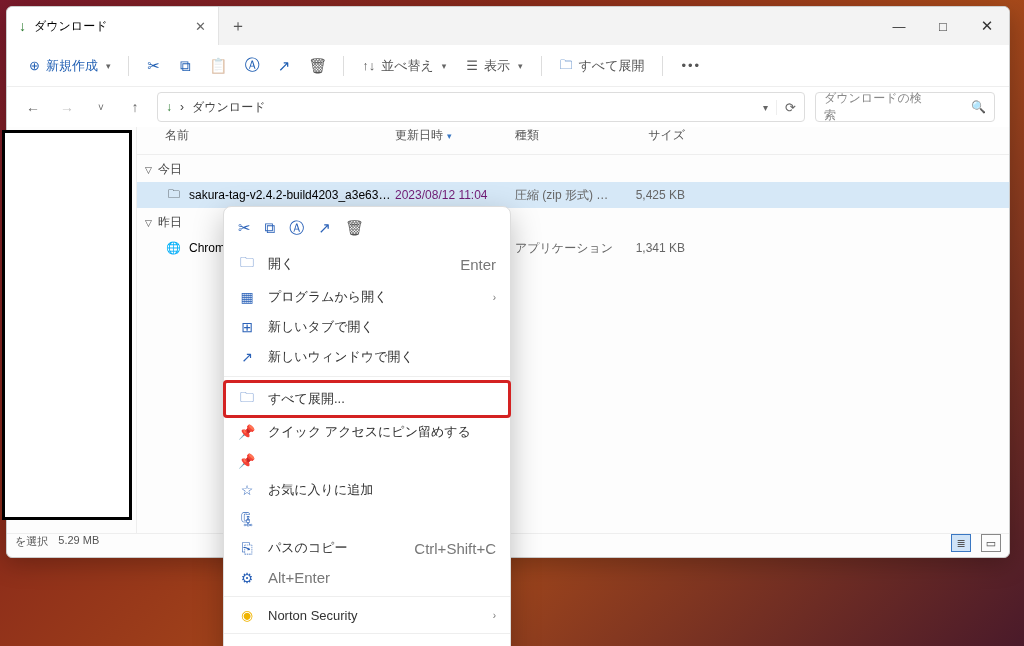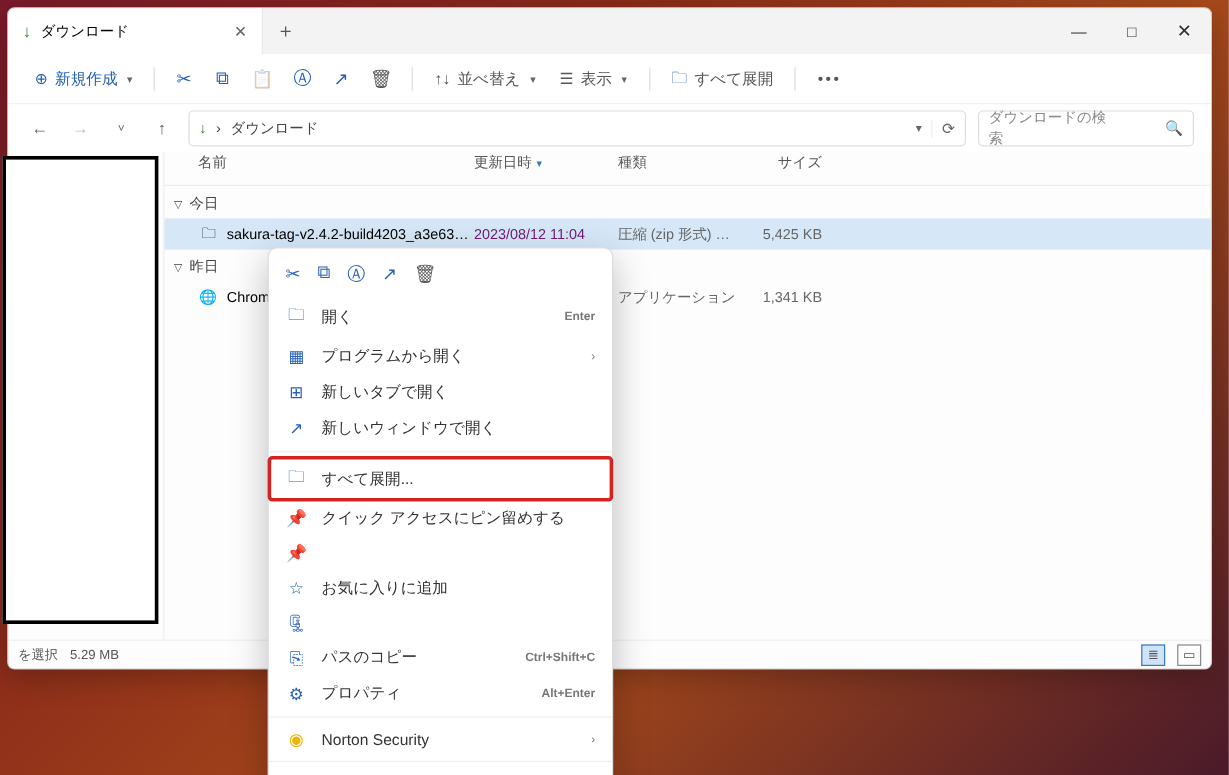--- a/index.html
+++ b/index.html
@@ -42,31 +42,31 @@
   .grp { display:flex; align-items:center; gap:6px; padding:6px 8px 4px 8px; color:#444;}
   .grp .tw { font-size:9px;}
   .row { height:26px; display:flex; align-items:center; padding-left:28px;}
   .row.sel { background:#d6e8f7;}
   .row .ic { width:18px; text-align:center; margin-right:6px;}
   .row .nm{width:206px; white-space:nowrap; overflow:hidden; text-overflow:ellipsis;}
   .row .dt{width:120px; color:#701a75;}
   .row .tp{width:100px; color:#666; white-space:nowrap; overflow:hidden; text-overflow:ellipsis;}
   .row .sz{width:70px; color:#666; text-align:right;}
   
-  .status { height:24px; border-top:1px solid #eee; display:flex; align-items:center; font-size:11px; color:#555; padding:0 8px; gap:10px;}
+  .status { height:24px; border-top:1px solid #eee; display:flex; align-items:flex-start; font-size:11px; color:#555; padding:0 8px; gap:10px;}
   .status .sp { flex:1;}
   .viewbtn { width:20px; height:18px; border:1px solid #3a77c2; display:flex; align-items:center; justify-content:center; font-size:11px;}
   .viewbtn.active { background:#cfe3f7;}
   
   .ctx { position:absolute; left:223px; top:206px; width:288px; background:#fff; border:1px solid #ddd; border-radius:8px; box-shadow:0 10px 30px rgba(0,0,0,.25); padding:6px 0 8px 0; font-size:13px; color:#333;}
   .ctx .iconrow { display:flex; gap:14px; padding:6px 14px 8px 14px; color:#2b62b8; font-size:15px;}
   .ctx .mi { display:flex; align-items:center; gap:12px; padding:6px 14px; }
   .ctx .mi .mic { width:18px; text-align:center; color:#2b62b8; font-size:14px;}
   .ctx .mi .lab { flex:1;}
-  .ctx .mi .acc { color:#777; font-size:10px;font-weight:bold;}
+  .ctx .mi .acc { color:#777; font-size:15px;}
   .ctx .mi .sub { color:#777; font-size:10px;}
   .ctx .mi.hl { outline:3px solid #d42222; outline-offset:-2px; border-radius:3px;}
   .ctx hr { border:none; border-top:1px solid #eee; margin:4px 0;}
   .ctx .norton .mic{ color:#f0b400;}
 </style>
 </head>
 <body>
 
 <div class="window">
 
@@ -231,21 +231,20 @@
   <div class="mi">
     <span class="mic">🗜</span>
   </div>
   <div class="mi">
     <span class="mic">⎘</span>
     <span class="lab">パスのコピー</span>
     <span class="acc">Ctrl+Shift+C</span>
   </div>
   <div class="mi">
     <span class="mic">⚙</span>
-    <span class="lab">プロパティ</span>
     <span class="acc">Alt+Enter</span>
   </div>
   <hr>
   <div class="mi norton">
     <span class="mic">◉</span>
     <span class="lab">Norton Security</span>
     <span class="sub">›</span>
   </div>
   <hr>
   <div class="mi">

